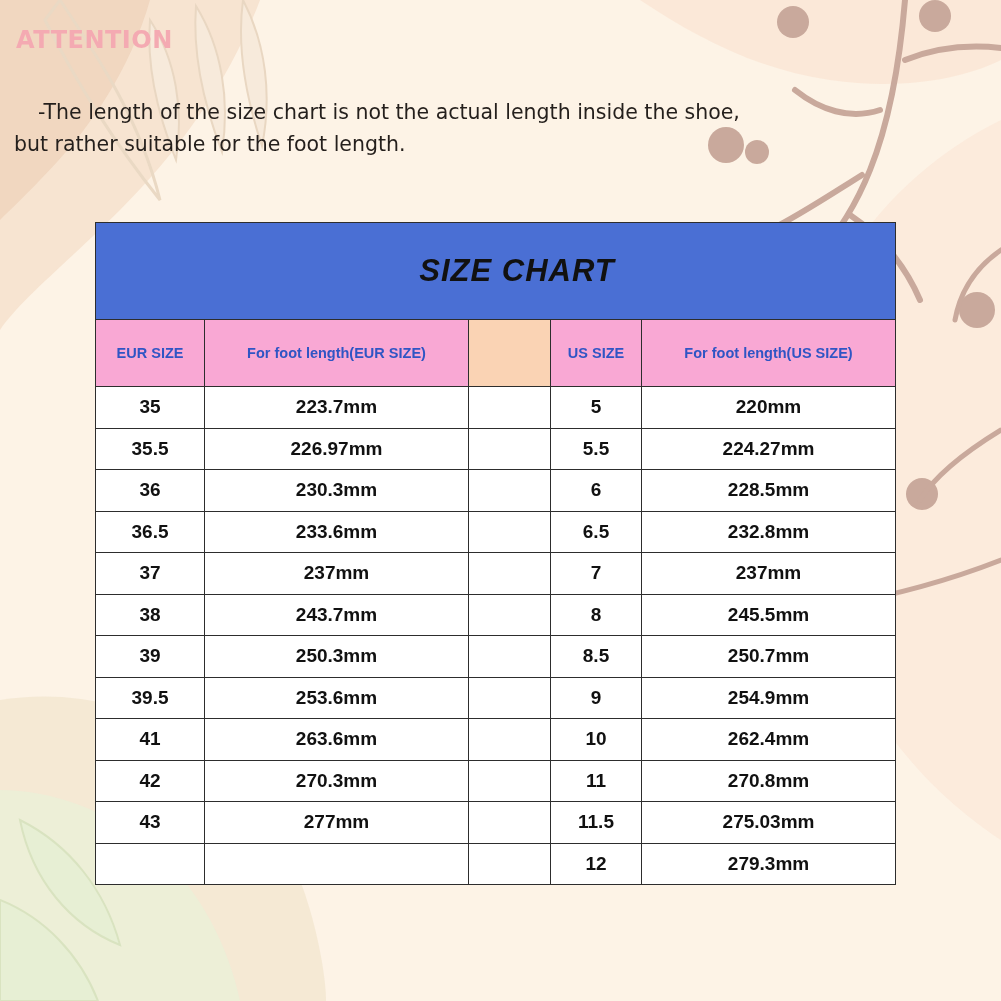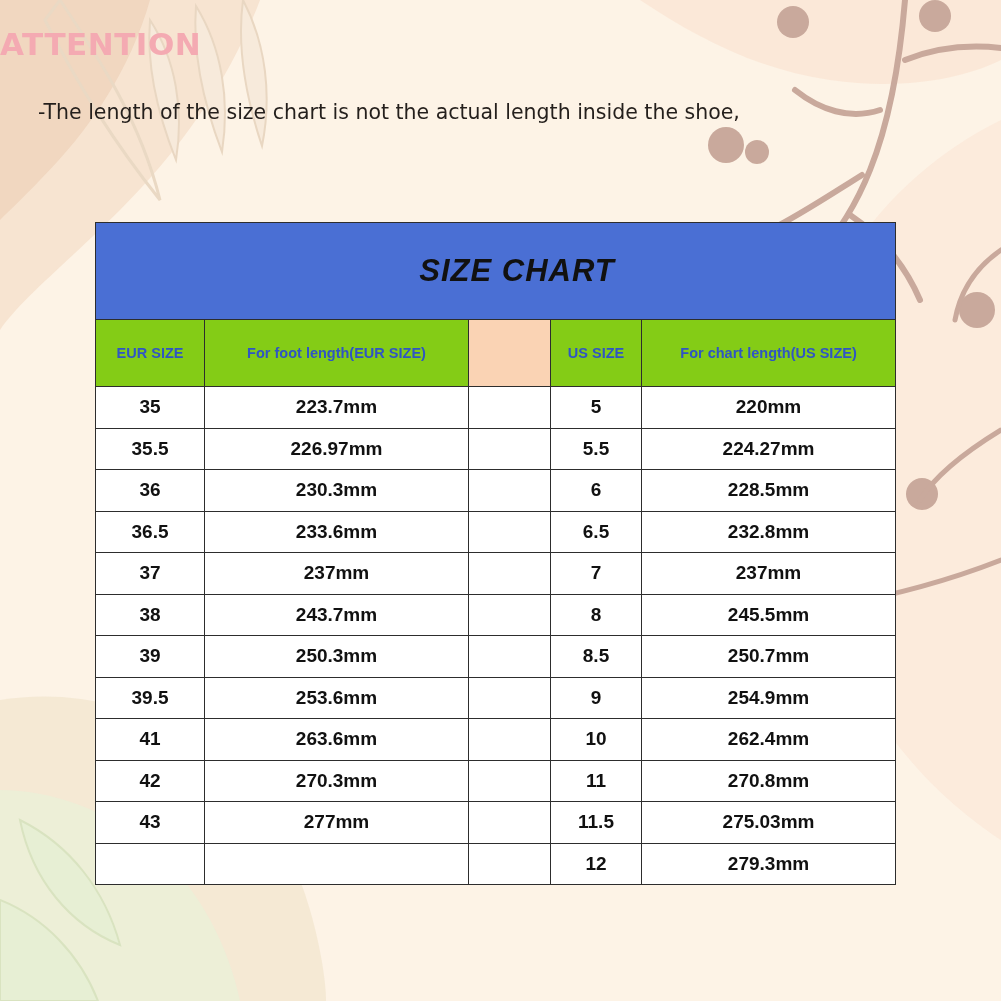--- a/index.html
+++ b/index.html
@@ -24,23 +24,23 @@
   }
 
   
   #content {
     position: relative;
     z-index: 2;
   }
 
   #attention {
     position: absolute;
-    left: 0;
+    left: 16px;
     top: 26px;
-    font-size: 31px;
+    font-size: 24px;
     font-weight: 700;
     color: #f4aab2;
     letter-spacing: 0.5px;
     font-family: "DejaVu Sans", sans-serif;
   }
 
   #note {
     position: absolute;
     left: 14px;
     top: 97px;
@@ -75,21 +75,21 @@
     color: #111;
     height: 94px;
     font-size: 31px;
     font-style: italic;
     font-weight: 800;
     letter-spacing: 1px;
     font-family: "Liberation Sans", sans-serif;
     padding-left: 44px;
   }
   .head-row td {
-    background: #84cc16;
+    background: #f9a8d4;
     color: #2f55c4;
     height: 62px;
     font-size: 14.5px;
     padding: 2px 4px;
   }
   .head-row td.spacer { background: #fad3b4; }
   .data-row td {
     height: 38.5px;
     font-size: 19px;
     color: #111;
@@ -151,41 +151,42 @@
       <path d="M0,900 C45,918 80,955 98,1001 L0,1001 Z"></path>
     </g>
   </svg>
 </div>
 
 <div id="content">
   <div id="attention">ATTENTION</div>
 
   <div id="note">
     <span class="indent">-The length of the size chart is not the actual length inside the shoe,</span><br>
+    <span>but rather suitable for the foot length.</span>
   </div>
 
   <div id="chart-wrap">
     <table class="size-chart">
       <colgroup>
         <col class="c0">
           <col class="c1">
           <col class="c2">
           <col class="c3">
           <col class="c4">
       </colgroup>
       <tbody id="chart-body">
         <tr class="title-row">
           <td colspan="5">SIZE CHART</td>
         </tr>
       <tr class="head-row">
             <td>EUR SIZE</td>
             <td>For foot length(EUR SIZE)</td>
             <td class="spacer"></td>
             <td>US SIZE</td>
-            <td>For chart length(US SIZE)</td>
+            <td>For foot length(US SIZE)</td>
           </tr>
           <tr class="data-row">
             <td>35</td>
             <td>223.7mm</td>
             <td class="gap"></td>
             <td>5</td>
             <td>220mm</td>
           </tr>
           <tr class="data-row">
             <td>35.5</td>

